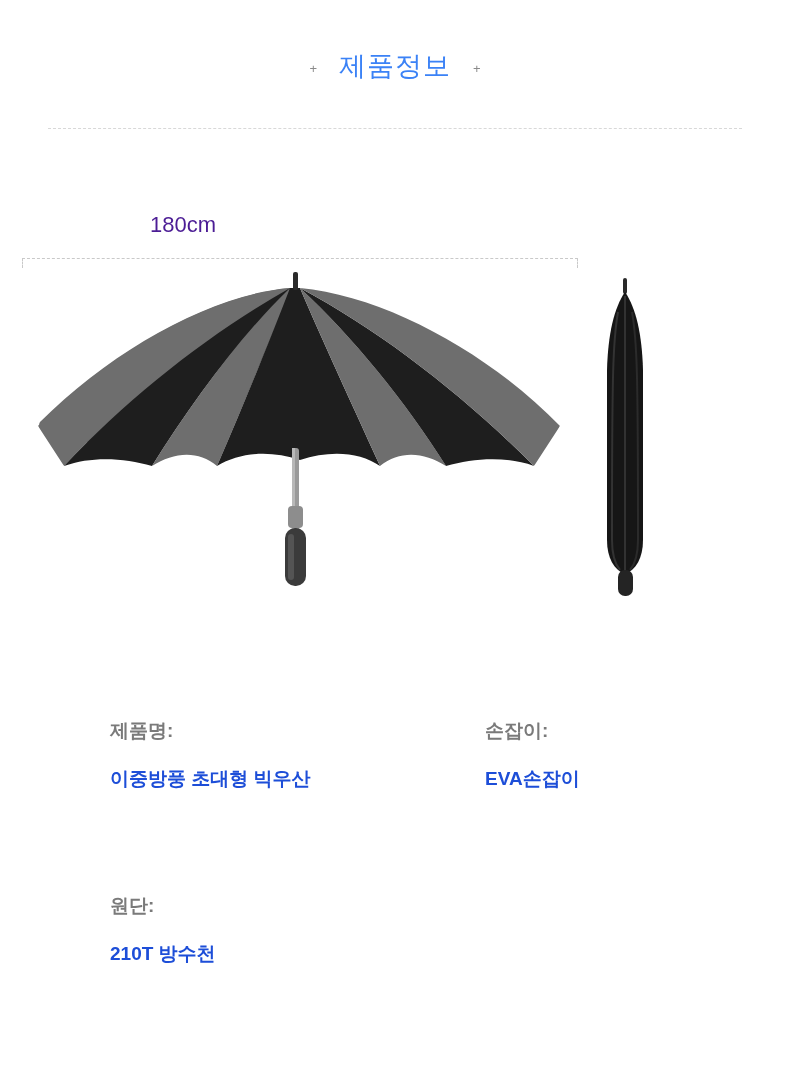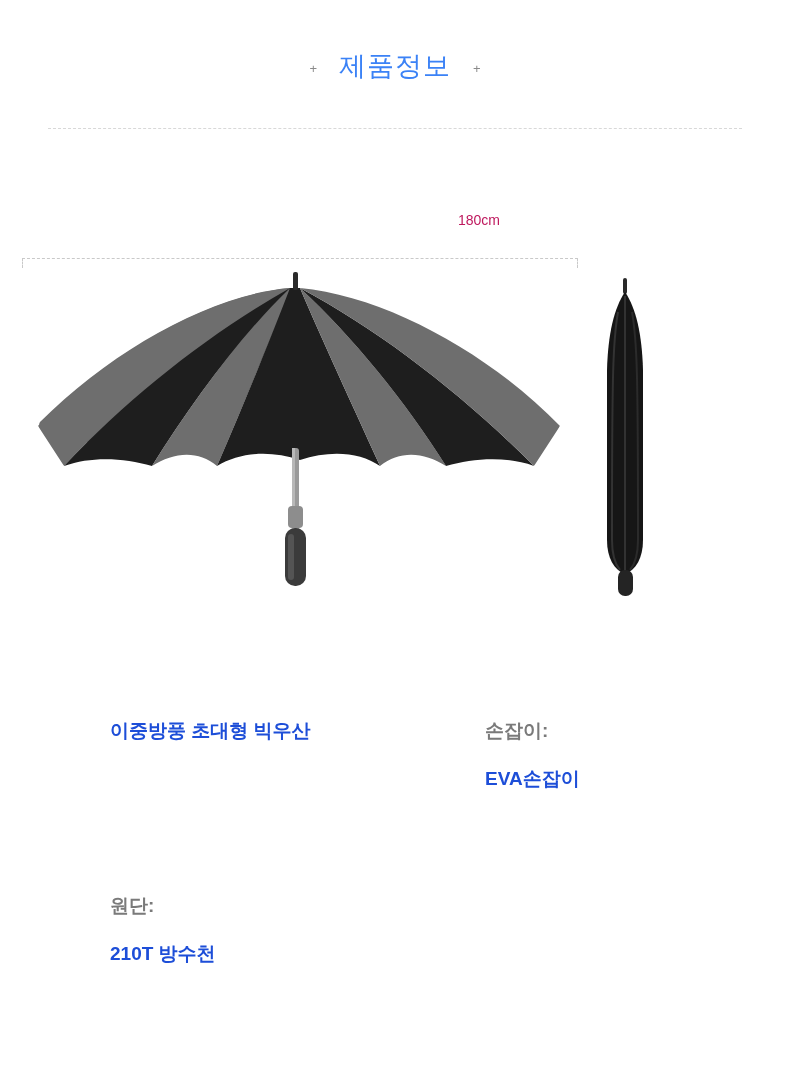--- a/index.html
+++ b/index.html
@@ -48,23 +48,23 @@
     height: 0;
     border-top: 1px dashed #d8d8d8;
   }
 
   
   .dim-label {
     position: absolute;
     top: 212px;
     left: 150px;
     width: 350px;
-    text-align: right;
-    font-size: 14px;
-    color: #be185d;
+    text-align: left;
+    font-size: 22px;
+    color: #4c1d95;
   }
   .dim-bracket {
     position: absolute;
     top: 258px;
     left: 22px;
     width: 556px;
     height: 10px;
   }
   .dim-bracket .line {
     position: absolute;
@@ -227,20 +227,21 @@
       <path d="M29 18 L 29 294" stroke="#3c3c3c" stroke-width="1.5" fill="none"></path>
 
       <rect x="22" y="292" width="15" height="26" rx="7" fill="#242424"></rect>
     </svg>
   </div>
 </div>
 
 <div class="specs">
 
   <div class="spec-cell">
+    <div class="spec-label">제품명:</div>
     <div class="spec-value">이중방풍 초대형 빅우산</div>
   </div>
 
   <div class="spec-cell right">
     <div class="spec-label">손잡이:</div>
     <div class="spec-value">EVA손잡이</div>
   </div>
 
 
   <div class="spec-cell right">

